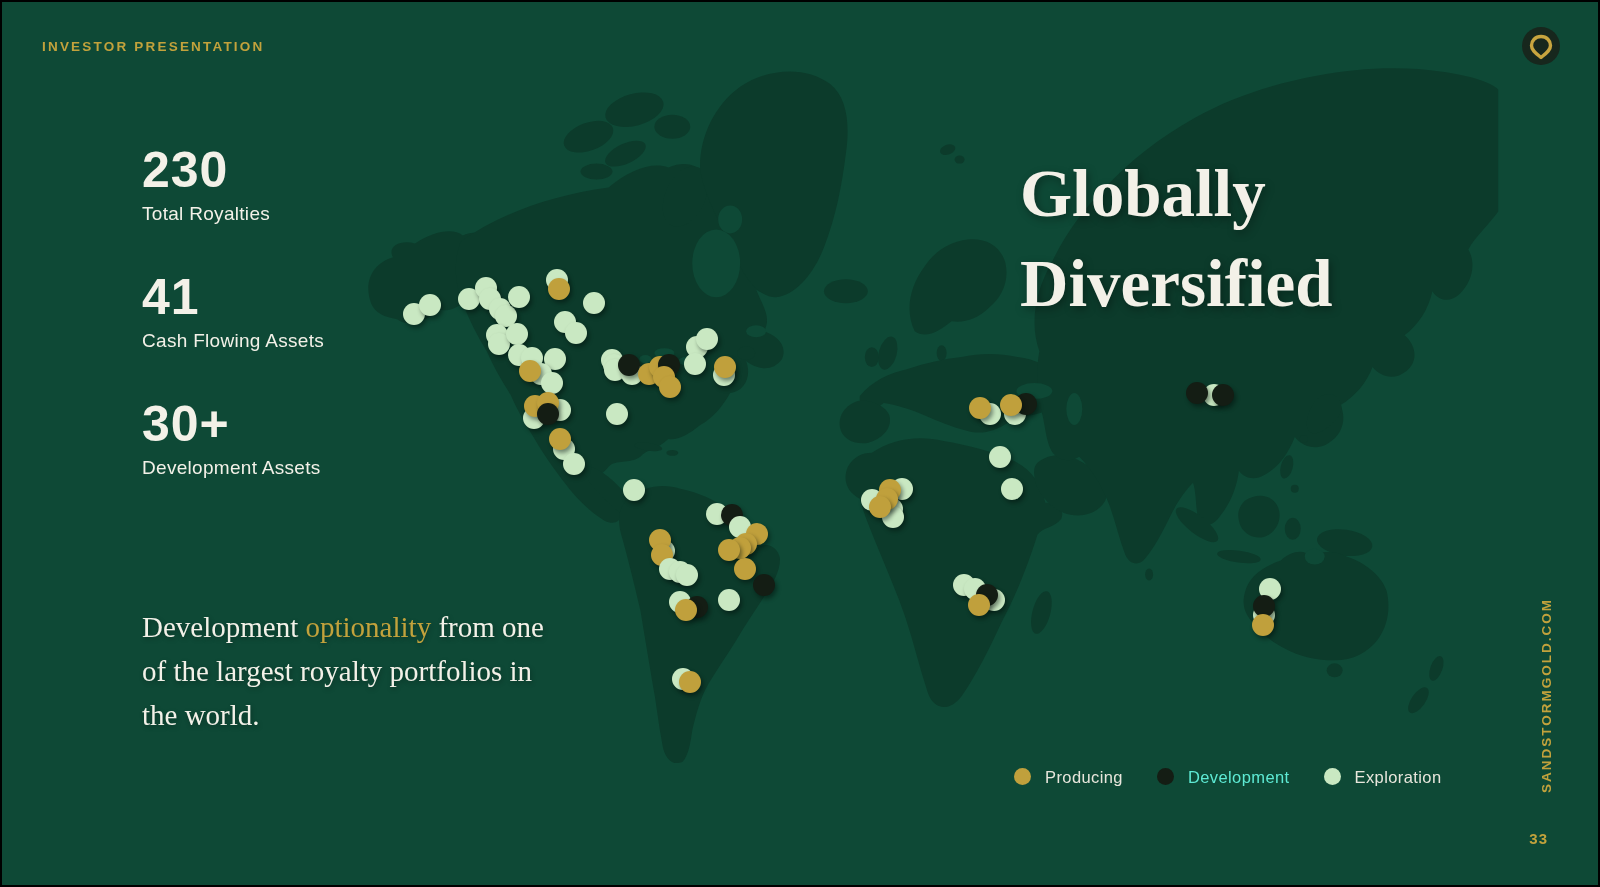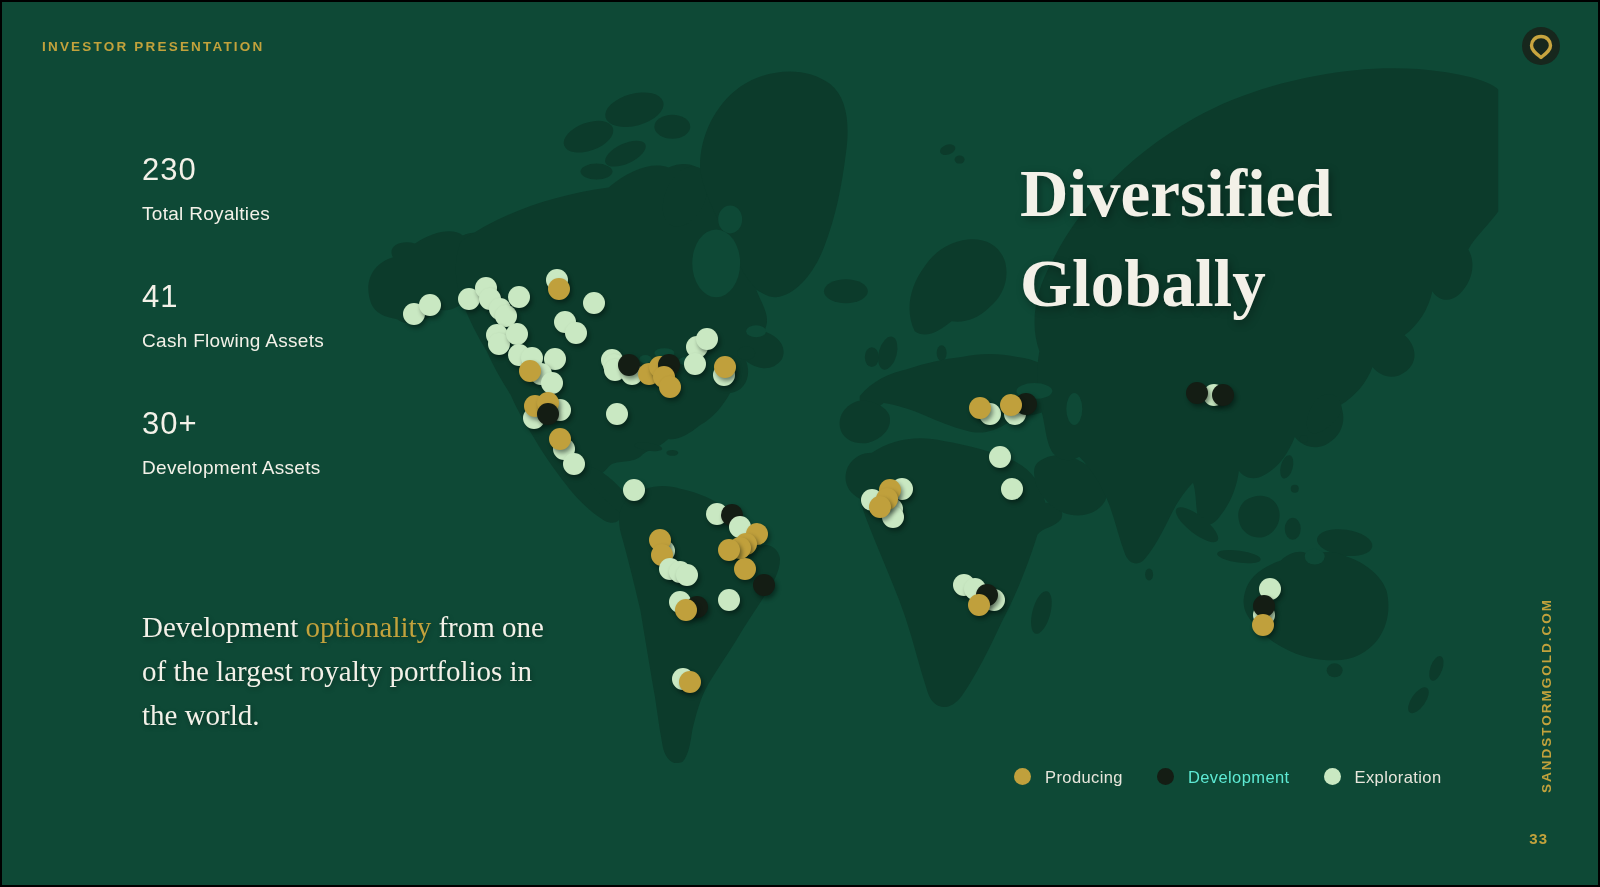--- a/index.html
+++ b/index.html
@@ -19,21 +19,21 @@
     box-shadow:2px 3px 4px rgba(3,14,9,.45);
   }
   
   .eyebrow{
     position:absolute;left:40px;top:37px;
     font-size:13.5px;font-weight:bold;letter-spacing:2.2px;
   }
   .logo{position:absolute;left:1520px;top:25px;width:38px;height:38px;}
   
   .stats{position:absolute;left:140px;top:142px;display:flex;flex-direction:column;gap:44px;}
-  .stat-value{font-size:31px;font-weight:normal;line-height:52px;letter-spacing:1px;}
+  .stat-value{font-size:50px;font-weight:bold;line-height:52px;letter-spacing:1px;}
   .stat-label{font-size:19px;line-height:26px;margin-top:5px;letter-spacing:.3px;}
   
   .title{
     position:absolute;left:1018px;top:146px;
     font-family:"Liberation Serif",serif;font-weight:bold;
     font-size:67px;line-height:90px;
     text-shadow:2px 3px 8px rgba(0,0,0,.35);
   }
   
   .para{
@@ -248,22 +248,22 @@
       <div class="stat-value">41</div>
       <div class="stat-label">Cash Flowing Assets</div>
     </div>
     <div>
       <div class="stat-value">30+</div>
       <div class="stat-label">Development Assets</div>
     </div>
   </div>
 
   <div class="title">
+    <div>Globally</div>
     <div>Diversified</div>
-    <div>Globally</div>
   </div>
 
   <div class="para"><span>Development </span><span class="hl" style="color: rgb(194, 162, 60);">optionality</span><span> from one of the largest royalty portfolios in the world.</span></div>
 
   <div class="legend">
     <div class="legend-item">
       <span class="legend-dot" style="background: rgb(192, 160, 60);"></span>
       <span class="legend-label" style="color: rgb(232, 230, 220);">Producing</span>
     </div>
     <div class="legend-item">

